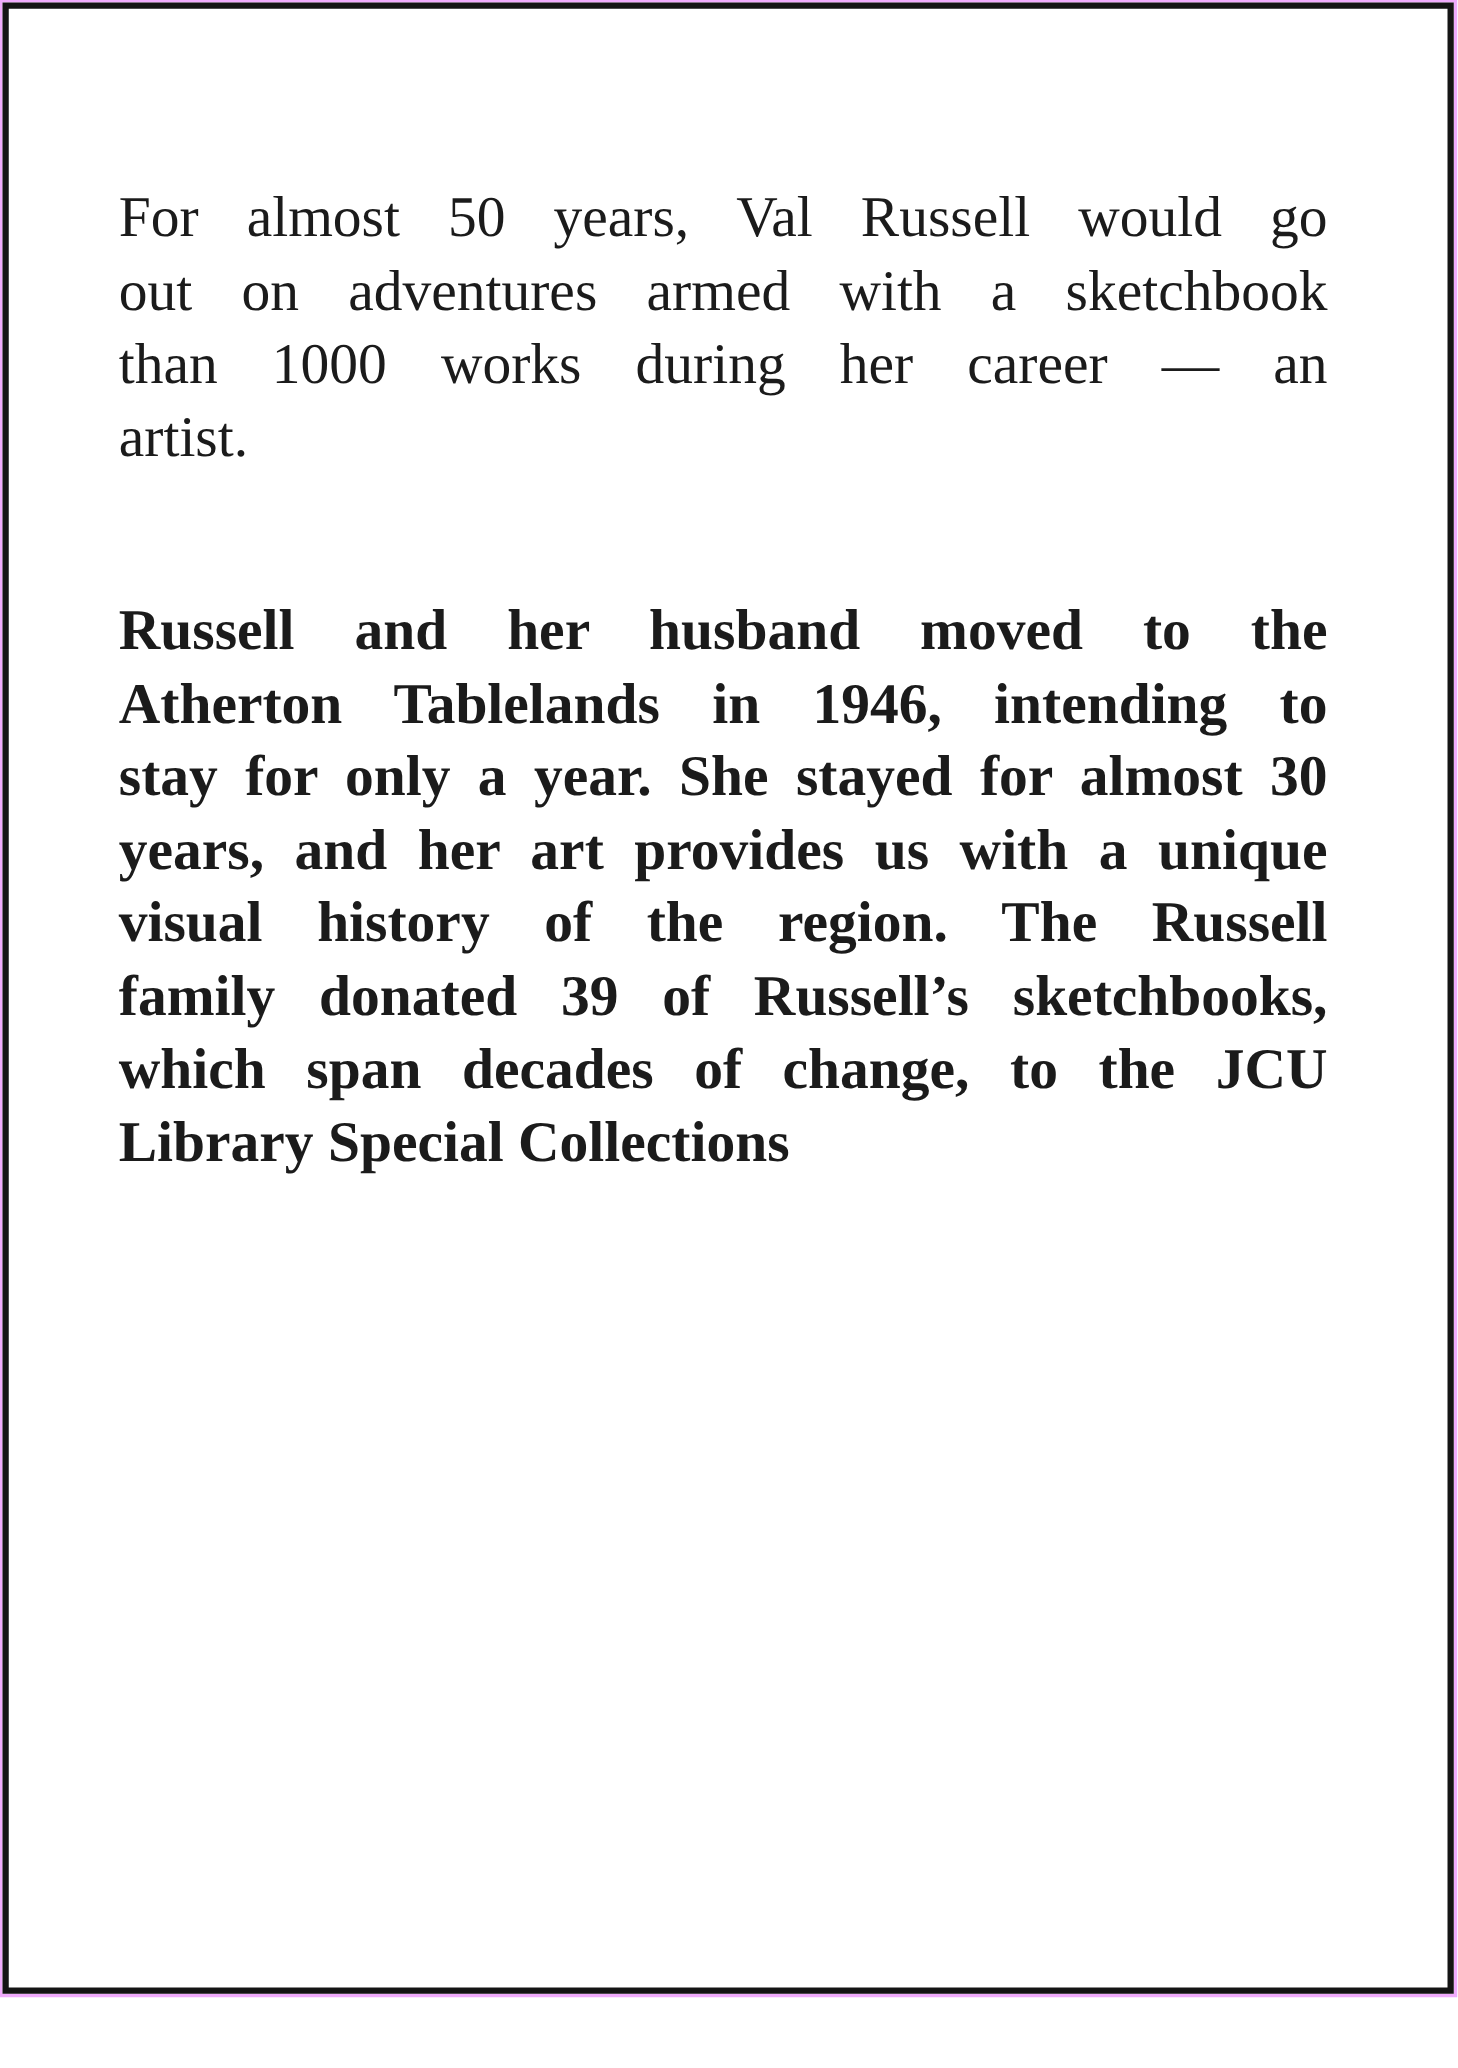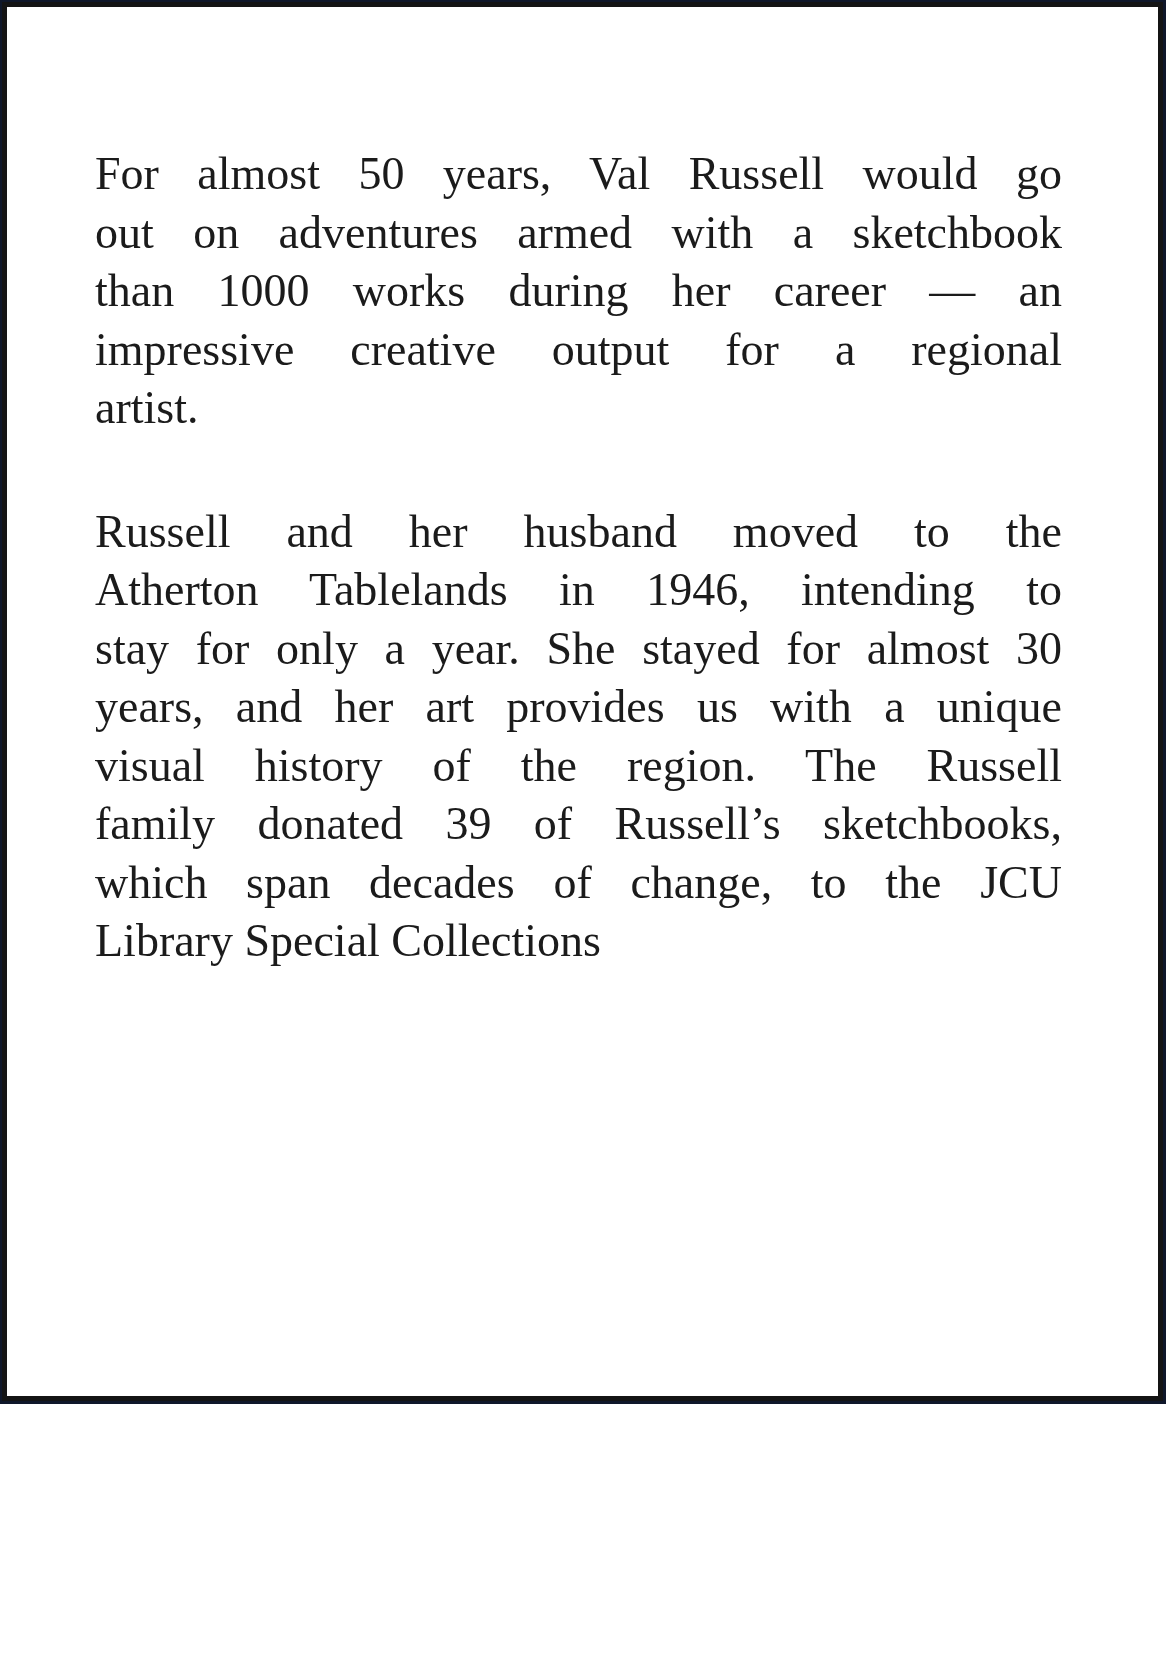--- a/index.html
+++ b/index.html
@@ -3,62 +3,61 @@
 <meta charset="utf-8">
 <style>
   html, body {
     margin: 0;
     padding: 0;
     background: #ffffff;
   }
   .canvas {
     position: relative;
     width: 1166px;
-    height: 1404px;
-    background: #0f172a;
+    height: 1598px;
+    background: #f0abfc;
     overflow: hidden;
   }
   .page {
     position: absolute;
     top: 2px; left: 2px; right: 3px; bottom: 3px;
     background: #ffffff;
     border: 5px solid #141414;
     box-sizing: border-box;
   }
   .text-block {
     padding: 138px 96px 0 88px;
     font-family: "Liberation Serif", "DejaVu Serif", serif;
     font-size: 46px;
     line-height: 58.5px;
     color: #1b1b1b;
     font-feature-settings: "onum" 1;
   }
   .paragraph { margin: 0; }
-  .paragraph + .paragraph { margin-top: 65px; }
+  .paragraph + .paragraph { margin-top: 96px; font-weight: bold; }
   .line {
     text-align: justify;
     text-align-last: justify;
     white-space: normal;
   }
   .line.last {
     text-align-last: left;
   }
 </style>
 </head>
 <body>
 
 <div class="canvas">
   <div class="page">
     <div class="text-block">
 
       <div class="paragraph">
         <div class="line">For almost 50 years, Val Russell would go</div>
         <div class="line">out on adventures armed with a sketchbook</div>
         <div class="line">than 1000 works during her career — an</div>
-        <div class="line">impressive creative output for a regional</div>
         <div class="line last">artist.</div>
       </div>
 
       <div class="paragraph">
         <div class="line">Russell and her husband moved to the</div>
         <div class="line">Atherton Tablelands in 1946, intending to</div>
         <div class="line">stay for only a year. She stayed for almost 30</div>
         <div class="line">years, and her art provides us with a unique</div>
         <div class="line">visual history of the region. The Russell</div>
         <div class="line">family donated 39 of Russell’s sketchbooks,</div>

